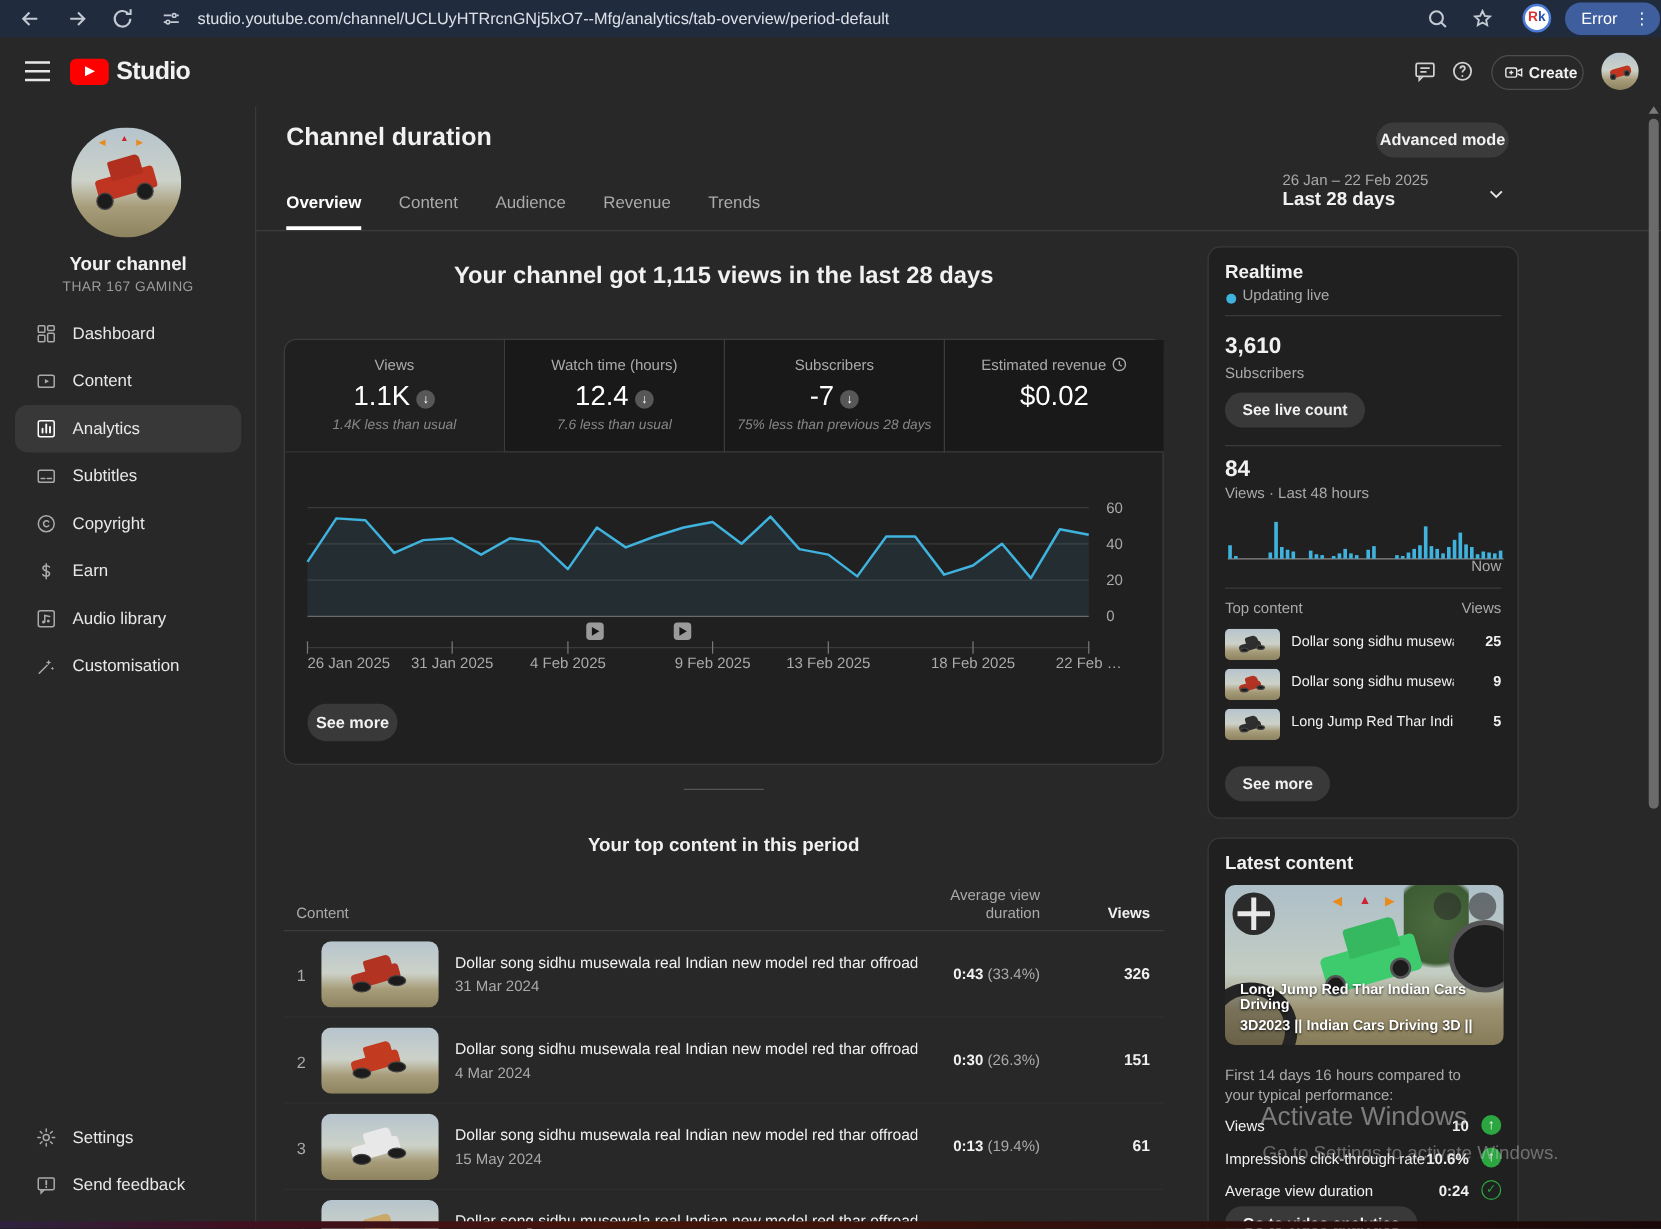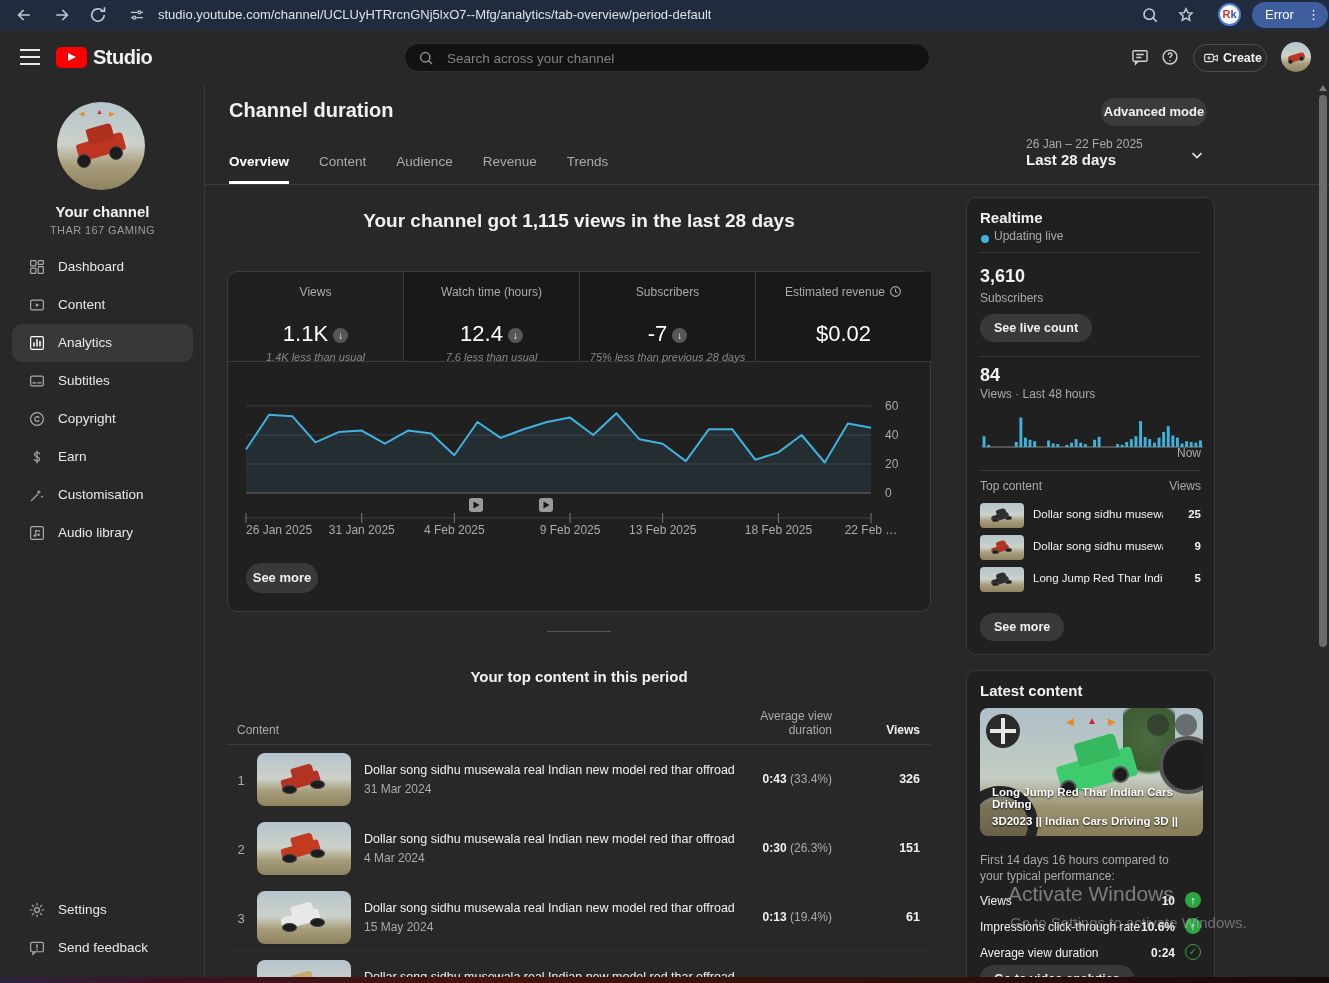--- a/index.html
+++ b/index.html
@@ -76,21 +76,21 @@
 
   
   #headline{position:absolute;left:227px;top:210px;width:704px;text-align:center;font-size:19px;font-weight:bold;}
   #chart-card{position:absolute;left:227px;top:271px;width:704px;height:341px;border:1px solid #3c3c3c;border-radius:10px;
     background:#202020;box-sizing:border-box;}
   .metric{position:absolute;top:0;width:176px;height:90px;background:#191919;border-right:1px solid #3c3c3c;
     border-bottom:1px solid #3c3c3c;box-sizing:border-box;text-align:center;cursor:pointer;}
   .metric:first-child{border-radius:9px 0 0 0;}
   .metric.sel{background:transparent;}
   .metric .m-label{margin-top:13px;font-size:12px;color:#aaa;}
-  .metric .m-value{margin-top:22px;font-size:22px;font-weight:500;color:#fff;}
+  .metric .m-value{margin-top:5px;font-size:22px;font-weight:500;color:#fff;}
   .metric .m-delta{margin-top:4px;font-size:11px;font-style:italic;color:#888;}
   .badge-down{display:inline-block;width:15px;height:15px;border-radius:50%;background:#575757;color:#fff;font-size:10px;
     line-height:15px;vertical-align:2px;margin-left:5px;font-style:normal;}
   .info-icon{display:inline-block;width:13px;height:13px;margin-left:4px;color:#aaa;vertical-align:-2px;}
   #see-more-main{position:absolute;left:18px;top:291px;width:72px;height:30px;border-radius:15px;background:#393939;
     text-align:center;line-height:30px;font-size:13px;font-weight:bold;}
   #divider-dot{position:absolute;left:547px;top:631px;width:64px;height:1px;background:#555;}
 
   
   #tc-heading{position:absolute;left:227px;top:668px;width:704px;text-align:center;font-size:15px;font-weight:bold;}
@@ -193,27 +193,20 @@
   <div id="topbar">
     <div id="hamburger">
         <div></div>
         <div></div>
         <div></div>
       </div>
     <div id="logo">
       <div class="play"></div>
       <div class="word">Studio</div>
     </div>
-    <div id="search">
-      <div class="sicon"><svg viewBox="0 0 24 24" fill="none" stroke="currentColor" stroke-width="2">
-            <circle cx="11" cy="11" r="6.2"></circle>
-            <path d="M15.6 15.6L20 20"></path>
-          </svg></div>
-      <input placeholder="Search across your channel" style="">
-    </div>
     <div class="tb-icon" style="left:1130px"><svg viewBox="0 0 24 24" fill="none" stroke="currentColor" stroke-width="1.7">
           <rect x="3.5" y="4.5" width="17" height="12.5" rx="1.5"></rect>
           <path d="M6.5 17v3.5l3.5-3.5"></path>
           <path d="M7.5 9h9M7.5 12.5h6"></path>
         </svg></div>
     <div class="tb-icon" style="left:1160px"><svg viewBox="0 0 24 24" fill="none" stroke="currentColor" stroke-width="1.7">
           <circle cx="12" cy="12" r="8.3"></circle>
           <path d="M9.8 9.4c.2-1.4 1-2.2 2.3-2.2 1.3 0 2.2.8 2.2 2 0 1-.6 1.5-1.4 2.1-.8.6-1 1-1 1.9"></path>
           <circle cx="11.9" cy="16.6" r=".9" fill="currentColor" stroke="none"></circle>
         </svg></div>
@@ -287,34 +280,34 @@
           <span class="nlabel">Copyright</span>
         </div>
         <div class="nav-item">
           <span class="nicon" style="color: rgb(170, 170, 170);"><svg viewBox="0 0 24 24" fill="none" stroke="currentColor" stroke-width="1.6">
               <path d="M12 4v16M15.5 7.5c-.8-1-2-1.5-3.5-1.5-2 0-3.5 1-3.5 2.7 0 3.6 7 2.3 7 5.8 0 1.7-1.6 2.8-3.5 2.8-1.6 0-3-.6-3.8-1.8" stroke-linecap="round"></path>
             </svg></span>
           <span class="nlabel">Earn</span>
         </div>
         <div class="nav-item">
           <span class="nicon" style="color: rgb(170, 170, 170);"><svg viewBox="0 0 24 24" fill="none" stroke="currentColor" stroke-width="1.6">
-              <path d="M4.5 19.5L13 11" stroke-linecap="round"></path>
-              <path d="M14.5 5l.9 2.1 2.1.9-2.1.9-.9 2.1-.9-2.1-2.1-.9 2.1-.9z" fill="currentColor" stroke="none"></path>
-              <path d="M18.6 12.4l.6 1.3 1.3.6-1.3.6-.6 1.3-.6-1.3-1.3-.6 1.3-.6z" fill="currentColor" stroke="none"></path>
-            </svg></span>
-          <span class="nlabel">Customisation</span>
-        </div>
-        <div class="nav-item">
-          <span class="nicon" style="color: rgb(170, 170, 170);"><svg viewBox="0 0 24 24" fill="none" stroke="currentColor" stroke-width="1.6">
               <rect x="3.5" y="3.5" width="17" height="17" rx="2"></rect>
               <path d="M10.4 15.5V8.5l5.2 1.1" stroke-linecap="round"></path>
               <circle cx="9" cy="15.5" r="1.6" fill="currentColor" stroke="none"></circle>
               <circle cx="14.2" cy="14.3" r="1.6" fill="currentColor" stroke="none"></circle>
             </svg></span>
           <span class="nlabel">Audio library</span>
+        </div>
+        <div class="nav-item">
+          <span class="nicon" style="color: rgb(170, 170, 170);"><svg viewBox="0 0 24 24" fill="none" stroke="currentColor" stroke-width="1.6">
+              <path d="M4.5 19.5L13 11" stroke-linecap="round"></path>
+              <path d="M14.5 5l.9 2.1 2.1.9-2.1.9-.9 2.1-.9-2.1-2.1-.9 2.1-.9z" fill="currentColor" stroke="none"></path>
+              <path d="M18.6 12.4l.6 1.3 1.3.6-1.3.6-.6 1.3-.6-1.3-1.3-.6 1.3-.6z" fill="currentColor" stroke="none"></path>
+            </svg></span>
+          <span class="nlabel">Customisation</span>
         </div>
       </div>
     <div id="nav-footer">
         <div class="nav-item">
           <span class="nicon" style="color: rgb(170, 170, 170);"><svg viewBox="0 0 24 24" fill="none" stroke="currentColor" stroke-width="1.6">
               <circle cx="12" cy="12" r="3.2"></circle>
               <path d="M12 3v2.6M12 18.4V21M3 12h2.6M18.4 12H21M5.6 5.6l1.9 1.9M16.5 16.5l1.9 1.9M18.4 5.6l-1.9 1.9M7.5 16.5l-1.9 1.9" stroke-linecap="round"></path>
             </svg></span>
           <span class="nlabel">Settings</span>
         </div>

